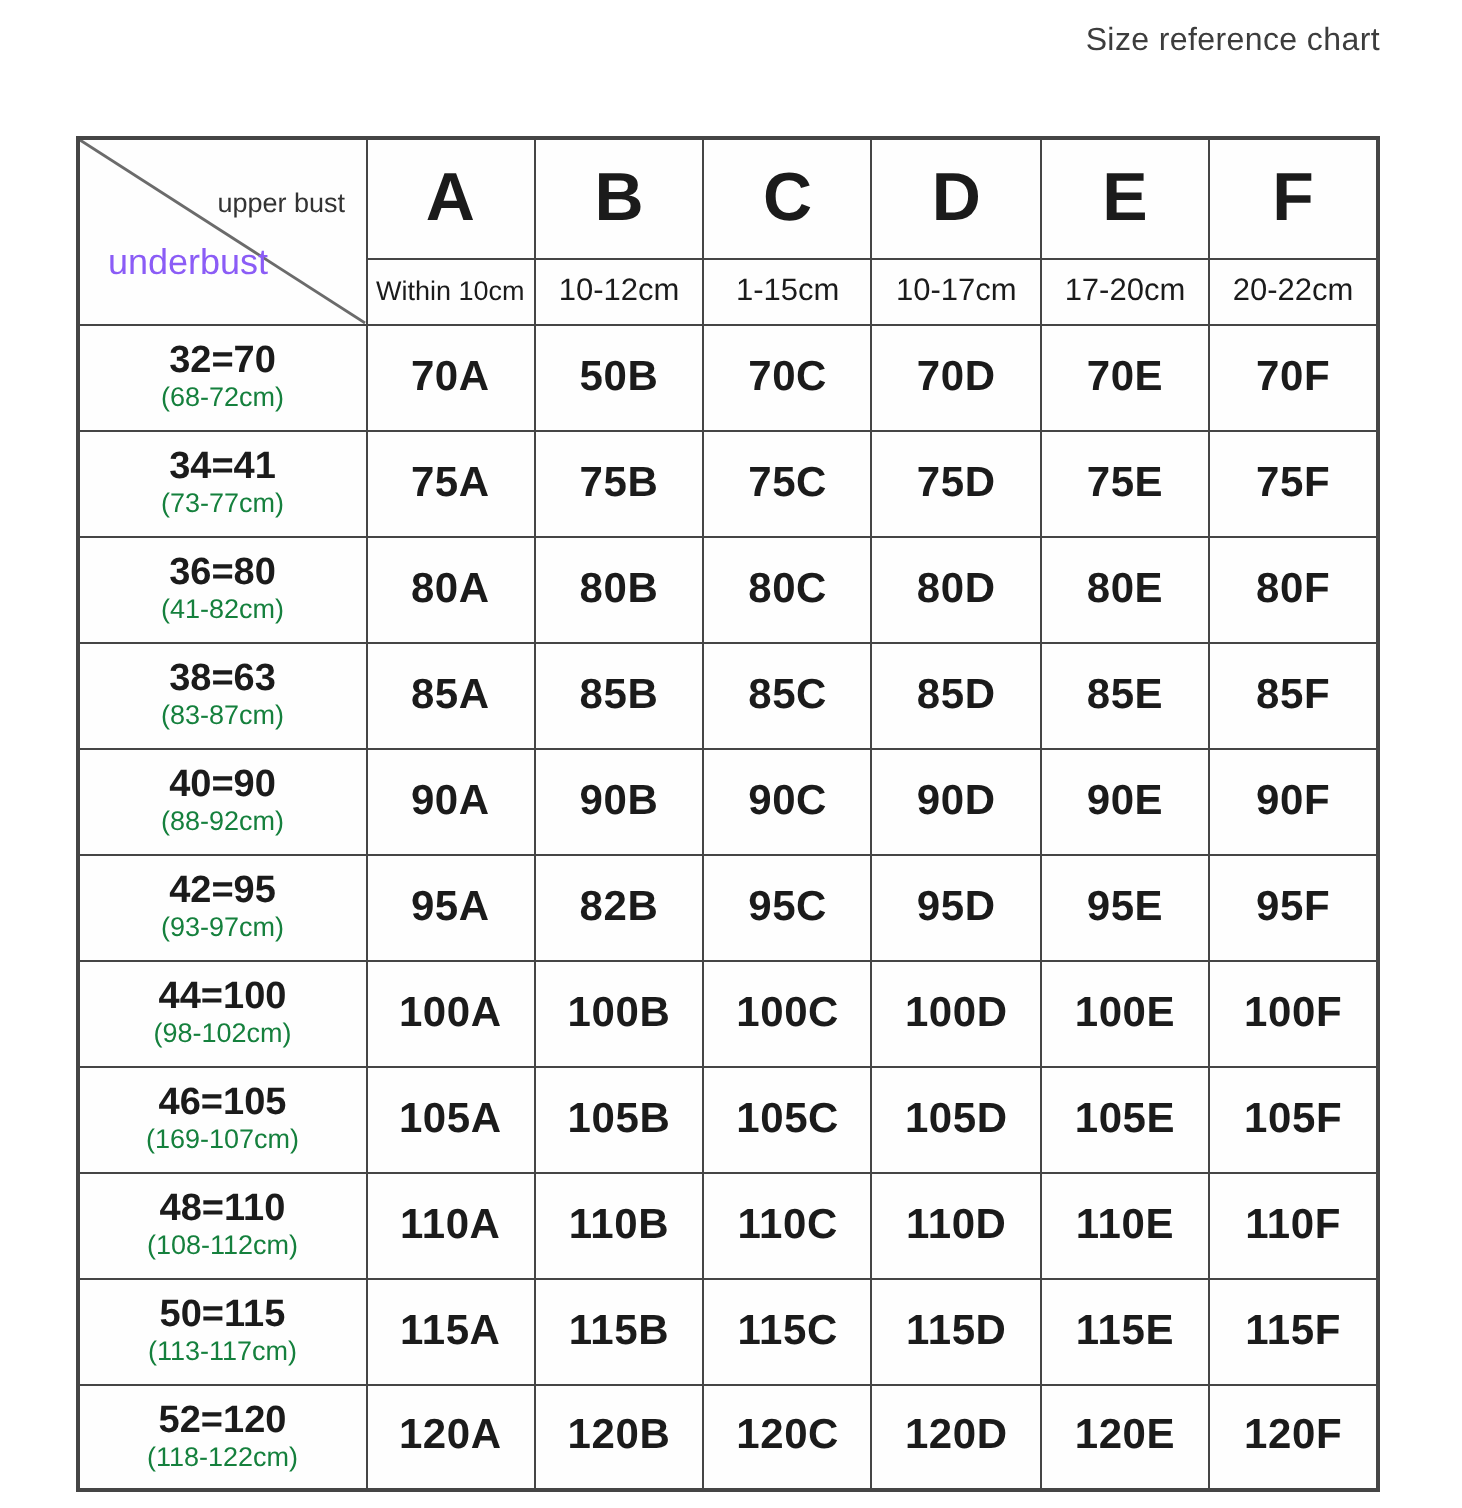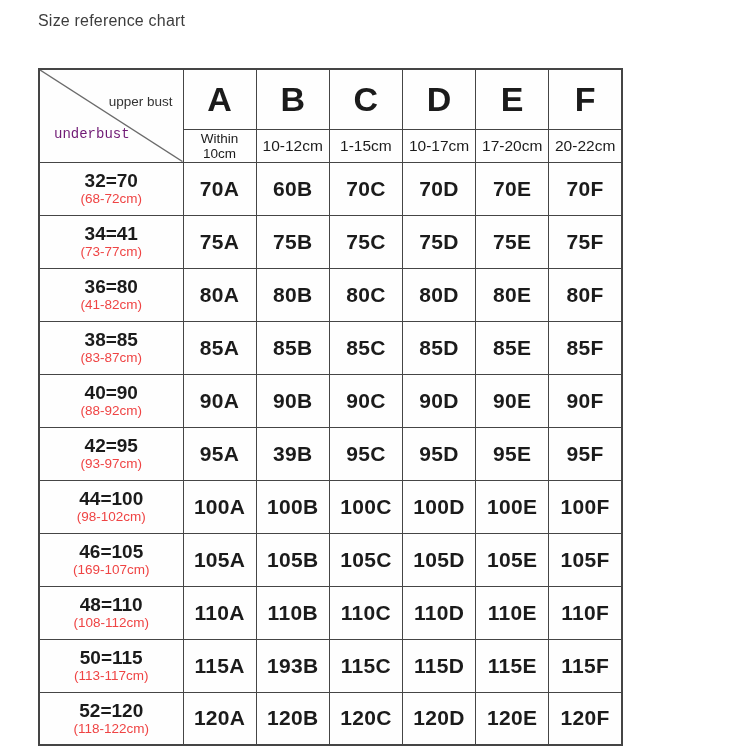--- a/index.html
+++ b/index.html
@@ -15,32 +15,32 @@
     margin: 0; padding: 0;
     width: 731px; height: 754px;
     background: #ffffff;
     font-family: "Liberation Sans", sans-serif;
     overflow: hidden;
     position: relative;
   }
   .page-title {
     position: absolute;
     left: 38px; top: 12px; width: 652px;
-    text-align: left;
+    text-align: right;
     font-size: 16px;
     font-weight: 400;
     color: var(--title-text);
     letter-spacing: 0.2px;
   }
   .chart-wrap {
     position: absolute;
     left: 38px; top: 68px;
   }
   table.size-table {
-    width: 585px; height: 678px;
+    width: 652px; height: 678px;
     border-collapse: collapse;
     table-layout: fixed;
     border: 2px solid var(--border);
   }
   .size-table th, .size-table td {
     border: 1px solid var(--border);
     padding: 0;
     text-align: center;
     vertical-align: middle;
     color: var(--text);
@@ -59,21 +59,21 @@
     position: absolute; left: 0; top: 0;
     width: 100%; height: 100%;
     display: block;
   }
   .corner-cell .upper-label {
     position: absolute; top: 24px; right: 10px;
     font-size: 13.5px; font-weight: 400; color: #333;
   }
   .corner-cell .under-label {
     position: absolute; bottom: 20px; left: 14px;
-    font-size: 14px; font-weight: 400; color: #701a75; font-family: Liberation Mono, monospace;
+    font-size: 18px; font-weight: 400; color: #8b5cf6;
   }
   .letter-cell {
     background: var(--header-bg);
     font-size: 34px;
     font-weight: 600;
     color: #141414;
   }
   .range-cell {
     font-size: 15.5px;
     font-weight: 400;
@@ -82,21 +82,21 @@
   .range-cell.range-narrow { font-size: 13.5px; }
   .row-label-cell .row-size {
     font-size: 19px;
     font-weight: 700;
     line-height: 1.15;
   }
   .row-label-cell .row-range {
     font-size: 13.5px;
     font-weight: 400;
     line-height: 1.1;
-    color: #ef4444;
+    color: #15803d;
   }
   td.size-cell {
     font-size: 21px;
     font-weight: 600;
     letter-spacing: 0.3px;
   }
 </style>
 </head>
 <body>
 
@@ -138,21 +138,21 @@
           <th class="range-cell">20-22cm</th>
         </tr>
     </thead>
     <tbody id="table-body">
         <tr>
           <th class="row-label-cell">
             <div class="row-size">32=70</div>
             <div class="row-range">(68-72cm)</div>
           </th>
           <td class="size-cell">70A</td>
-          <td class="size-cell">60B</td>
+          <td class="size-cell">50B</td>
           <td class="size-cell">70C</td>
           <td class="size-cell">70D</td>
           <td class="size-cell">70E</td>
           <td class="size-cell">70F</td>
         </tr>
         <tr>
           <th class="row-label-cell">
             <div class="row-size">34=41</div>
             <div class="row-range">(73-77cm)</div>
           </th>
@@ -170,21 +170,21 @@
           </th>
           <td class="size-cell">80A</td>
           <td class="size-cell">80B</td>
           <td class="size-cell">80C</td>
           <td class="size-cell">80D</td>
           <td class="size-cell">80E</td>
           <td class="size-cell">80F</td>
         </tr>
         <tr>
           <th class="row-label-cell">
-            <div class="row-size">38=85</div>
+            <div class="row-size">38=63</div>
             <div class="row-range">(83-87cm)</div>
           </th>
           <td class="size-cell">85A</td>
           <td class="size-cell">85B</td>
           <td class="size-cell">85C</td>
           <td class="size-cell">85D</td>
           <td class="size-cell">85E</td>
           <td class="size-cell">85F</td>
         </tr>
         <tr>
@@ -198,21 +198,21 @@
           <td class="size-cell">90D</td>
           <td class="size-cell">90E</td>
           <td class="size-cell">90F</td>
         </tr>
         <tr>
           <th class="row-label-cell">
             <div class="row-size">42=95</div>
             <div class="row-range">(93-97cm)</div>
           </th>
           <td class="size-cell">95A</td>
-          <td class="size-cell">39B</td>
+          <td class="size-cell">82B</td>
           <td class="size-cell">95C</td>
           <td class="size-cell">95D</td>
           <td class="size-cell">95E</td>
           <td class="size-cell">95F</td>
         </tr>
         <tr>
           <th class="row-label-cell">
             <div class="row-size">44=100</div>
             <div class="row-range">(98-102cm)</div>
           </th>
@@ -246,21 +246,21 @@
           <td class="size-cell">110D</td>
           <td class="size-cell">110E</td>
           <td class="size-cell">110F</td>
         </tr>
         <tr>
           <th class="row-label-cell">
             <div class="row-size">50=115</div>
             <div class="row-range">(113-117cm)</div>
           </th>
           <td class="size-cell">115A</td>
-          <td class="size-cell">193B</td>
+          <td class="size-cell">115B</td>
           <td class="size-cell">115C</td>
           <td class="size-cell">115D</td>
           <td class="size-cell">115E</td>
           <td class="size-cell">115F</td>
         </tr>
         <tr>
           <th class="row-label-cell">
             <div class="row-size">52=120</div>
             <div class="row-range">(118-122cm)</div>
           </th>

